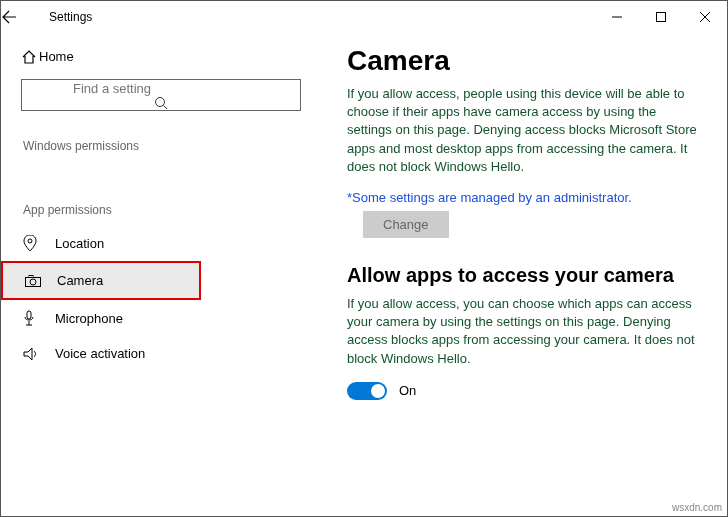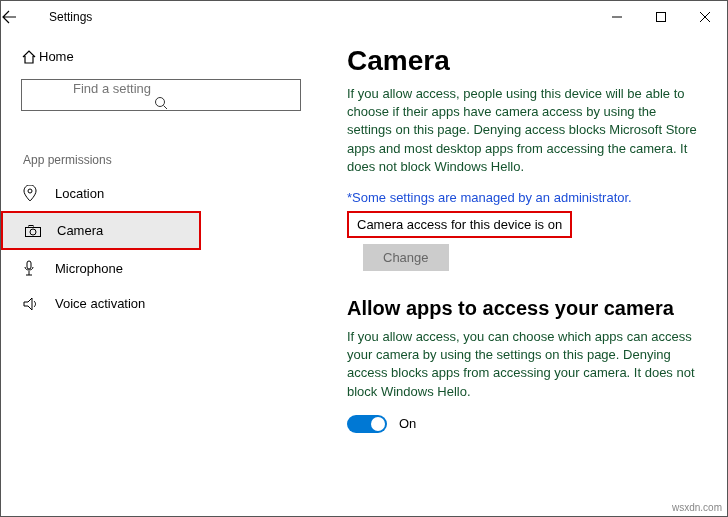--- a/index.html
+++ b/index.html
@@ -78,20 +78,21 @@
     <div class="searchbox">
       <input type="text" placeholder="Find a setting" style="">
       <span class="sicon">
         <svg width="14" height="14" viewBox="0 0 14 14">
             <circle cx="6" cy="6" r="4.5" stroke="#333" fill="none"></circle>
             <line x1="9.5" y1="9.5" x2="13" y2="13" stroke="#333"></line>
           </svg>
       </span>
     </div>
 
+    <div class="section-header">Windows permissions</div>
 
     <div class="section-header" style="margin-top:30px;">App permissions</div>
 
     <div class="nav-item">
       <span class="nicon">
         <svg width="14" height="16" viewBox="0 0 14 16">
             <path d="M7 0 C3 0 1 3 1 6 C1 10 7 16 7 16 C7 16 13 10 13 6 C13 3 11 0 7 0 Z" stroke="#000" fill="none"></path>
             <circle cx="7" cy="6" r="2" stroke="#000" fill="none"></circle>
           </svg>
       </span>
@@ -127,21 +128,20 @@
           </svg>
       </span>
       <span>Voice activation</span>
     </div>
   </div>
 
   <div class="content">
     <h1>Camera</h1>
     <p class="desc">If you allow access, people using this device will be able to choose if their apps have camera access by using the settings on this page. Denying access blocks Microsoft Store apps and most desktop apps from accessing the camera. It does not block Windows Hello.</p>
     <p class="admin-note">*Some settings are managed by an administrator.</p>
-    <div class="status-row">Camera access for this device is on</div>
     <div>
       <button class="change-btn">Change</button>
     </div>
 
     <h2>Allow apps to access your camera</h2>
     <p class="desc">If you allow access, you can choose which apps can access your camera by using the settings on this page. Denying access blocks apps from accessing your camera. It does not block Windows Hello.</p>
     <div class="toggle-row">
       <div class="toggle">
         <div class="knob"></div>
       </div>

